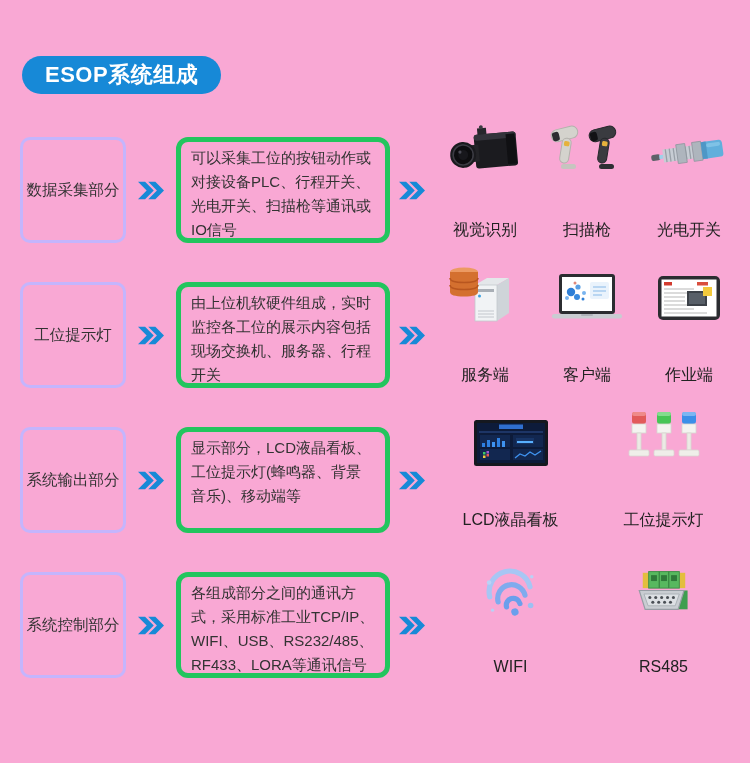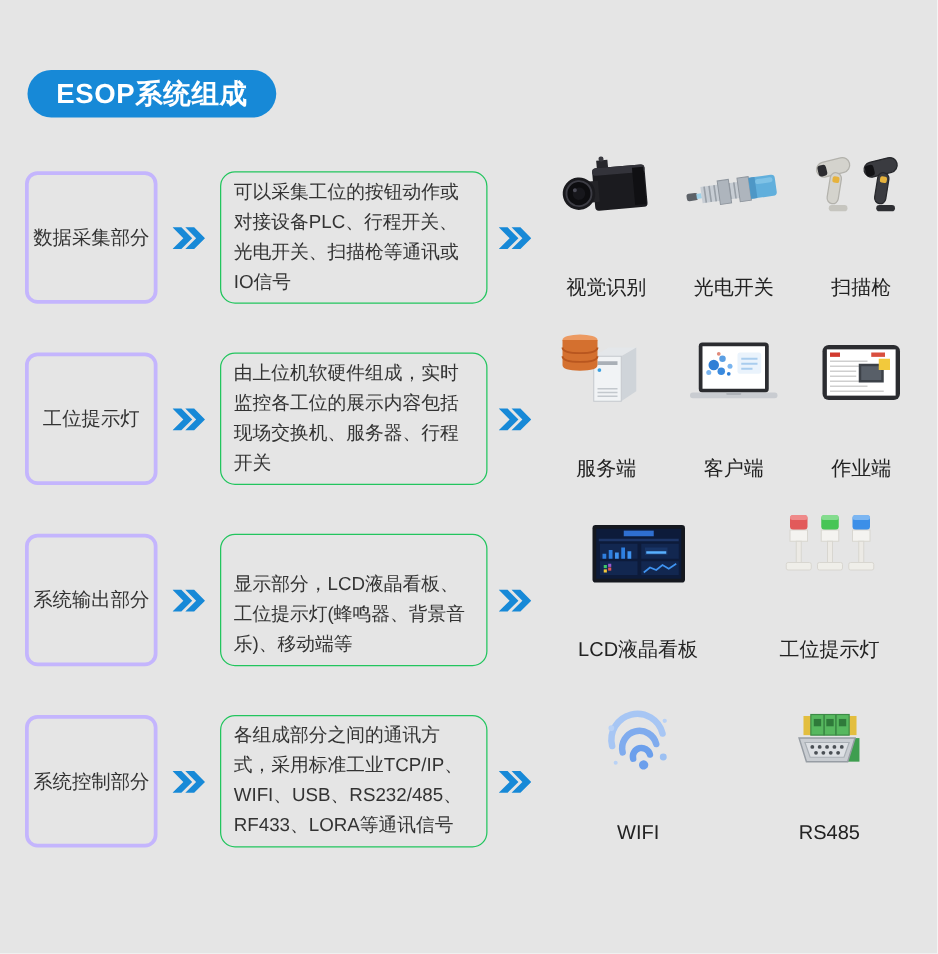--- a/index.html
+++ b/index.html
@@ -1,34 +1,34 @@
 <!DOCTYPE html>
 <html><head>
 <meta charset="utf-8">
 <style>
   * { margin:0; padding:0; box-sizing:border-box; }
   html,body { width:750px; height:763px; background:#ffffff;
     font-family:"Liberation Sans","DejaVu Sans",sans-serif; color:#333; }
-  .page { position:relative; width:750px; height:763px; overflow:hidden; background:#e5e5e5; }
+  .page { position:relative; width:750px; height:763px; overflow:hidden; background:#f9a8d4; }
 
   .title-pill { position:absolute; left:22px; top:56px; height:38px; line-height:38px;
     padding:0 23px; background:#1789D7; border-radius:19px; color:#fff;
     font-size:22px; font-weight:bold; letter-spacing:.5px; }
 
   .rows { position:absolute; left:20px; top:137px; width:720px; }
   .row { display:flex; align-items:stretch; height:106px; margin-bottom:39px; }
 
   .label-box { width:106px; min-width:106px; border:3px solid #c4b5fd; border-radius:10px;
     display:flex; align-items:center; justify-content:center; font-size:15.5px; color:#333; }
 
   .arrow-cell { width:50px; min-width:50px; display:flex; align-items:center; justify-content:center; }
   .arrow-cell.second { width:44px; min-width:44px; }
 
-  .desc-box { width:214px; min-width:214px; border:1px solid #22c55e; border-radius:12px;
-    padding:4px 10px; display:flex; align-items:flex-end; }
+  .desc-box { width:214px; min-width:214px; border:5px solid #22c55e; border-radius:12px;
+    padding:4px 10px; display:flex; align-items:flex-start; }
   .desc-box span { font-size:15px; line-height:24px; color:#333; }
 
   .items { flex:1; display:flex; }
   .item { flex:1; display:flex; flex-direction:column; align-items:center; justify-content:flex-end; padding-bottom:2px;gap:32px; }
   .item .icon { height:68px; display:flex; align-items:center; justify-content:center; margin-bottom:4px; }
   .item .caption { font-size:16px; color:#222; white-space:nowrap; }
 </style>
 </head>
 <body>
 
@@ -72,56 +72,56 @@
                 <circle cx="20" cy="31" r="10" fill="#0d0d10" stroke="#3c3c44" stroke-width="1.5"></circle>
                 <circle cx="20" cy="31" r="5" fill="#17171c"></circle>
                 <circle cx="17" cy="28" r="1.6" fill="#4a4a55"></circle>
               </g>
             </svg>
           </div>
           <div class="caption">视觉识别</div>
         </div>
         <div class="item">
           <div class="icon">
+            <svg width="76" height="62" viewBox="0 0 76 62">
+              <g>
+                <rect x="2" y="6" width="27" height="12" rx="6" fill="#d4d3cd" stroke="#b3b2ac" stroke-width="1" transform="rotate(-14 15 12)"></rect>
+                <rect x="3" y="8" width="7" height="9" rx="2.5" fill="#2c2c30" transform="rotate(-14 15 12)"></rect>
+                <rect x="12" y="16" width="9" height="25" rx="4.5" fill="#d4d3cd" stroke="#b3b2ac" stroke-width="1" transform="rotate(9 16 28)"></rect>
+                <rect x="14" y="19" width="5.5" height="5" rx="1.5" fill="#E6B23C" transform="rotate(9 16 28)"></rect>
+                <rect x="12" y="42" width="15" height="5" rx="2.5" fill="#c6c5bf"></rect>
+              </g>
+              <g transform="translate(38 0)">
+                <rect x="2" y="6" width="27" height="12" rx="6" fill="#3a3b40" stroke="#26272b" stroke-width="1" transform="rotate(-14 15 12)"></rect>
+                <rect x="3" y="8" width="7" height="9" rx="2.5" fill="#121215" transform="rotate(-14 15 12)"></rect>
+                <rect x="12" y="16" width="9" height="25" rx="4.5" fill="#3a3b40" stroke="#26272b" stroke-width="1" transform="rotate(9 16 28)"></rect>
+                <rect x="14" y="19" width="5.5" height="5" rx="1.5" fill="#E6B23C" transform="rotate(9 16 28)"></rect>
+                <rect x="12" y="42" width="15" height="5" rx="2.5" fill="#2e2f33"></rect>
+              </g>
+            </svg>
+          </div>
+          <div class="caption">扫描枪</div>
+        </div>
+        <div class="item">
+          <div class="icon">
             <svg width="84" height="62" viewBox="0 0 84 62">
               <g transform="rotate(-8 42 31)">
                 <rect x="4" y="28" width="9" height="6" rx="2" fill="#5d6268"></rect>
                 <rect x="12" y="29" width="4" height="4" fill="#9fd1e8"></rect>
                 <rect x="16" y="24" width="30" height="13" fill="#c7cdd4"></rect>
                 <path d="M19,24 V37 M23,24 V37 M27,24 V37 M31,24 V37 M35,24 V37 M39,24 V37 M43,24 V37" stroke="#99a0a8" stroke-width="1.3"></path>
                 <rect x="30" y="21" width="9" height="19" fill="#aeb5bd" stroke="#8f969e" stroke-width="0.8"></rect>
                 <rect x="46" y="21" width="9" height="19" fill="#aeb5bd" stroke="#8f969e" stroke-width="0.8"></rect>
                 <rect x="55" y="22" width="21" height="17" rx="3" fill="#61AFDC"></rect>
                 <rect x="55" y="22" width="5" height="17" fill="#4E97C6"></rect>
                 <rect x="60" y="24" width="14" height="4" rx="2" fill="#7fc2e6"></rect>
               </g>
             </svg>
           </div>
           <div class="caption">光电开关</div>
-        </div>
-        <div class="item">
-          <div class="icon">
-            <svg width="76" height="62" viewBox="0 0 76 62">
-              <g>
-                <rect x="2" y="6" width="27" height="12" rx="6" fill="#d4d3cd" stroke="#b3b2ac" stroke-width="1" transform="rotate(-14 15 12)"></rect>
-                <rect x="3" y="8" width="7" height="9" rx="2.5" fill="#2c2c30" transform="rotate(-14 15 12)"></rect>
-                <rect x="12" y="16" width="9" height="25" rx="4.5" fill="#d4d3cd" stroke="#b3b2ac" stroke-width="1" transform="rotate(9 16 28)"></rect>
-                <rect x="14" y="19" width="5.5" height="5" rx="1.5" fill="#E6B23C" transform="rotate(9 16 28)"></rect>
-                <rect x="12" y="42" width="15" height="5" rx="2.5" fill="#c6c5bf"></rect>
-              </g>
-              <g transform="translate(38 0)">
-                <rect x="2" y="6" width="27" height="12" rx="6" fill="#3a3b40" stroke="#26272b" stroke-width="1" transform="rotate(-14 15 12)"></rect>
-                <rect x="3" y="8" width="7" height="9" rx="2.5" fill="#121215" transform="rotate(-14 15 12)"></rect>
-                <rect x="12" y="16" width="9" height="25" rx="4.5" fill="#3a3b40" stroke="#26272b" stroke-width="1" transform="rotate(9 16 28)"></rect>
-                <rect x="14" y="19" width="5.5" height="5" rx="1.5" fill="#E6B23C" transform="rotate(9 16 28)"></rect>
-                <rect x="12" y="42" width="15" height="5" rx="2.5" fill="#2e2f33"></rect>
-              </g>
-            </svg>
-          </div>
-          <div class="caption">扫描枪</div>
         </div>
       </div>
     </div>
 
     <div class="row">
       <div class="label-box">
         <span>工位提示灯</span>
       </div>
       <div class="arrow-cell">
         <svg width="26" height="19" viewBox="0 0 33 22">

